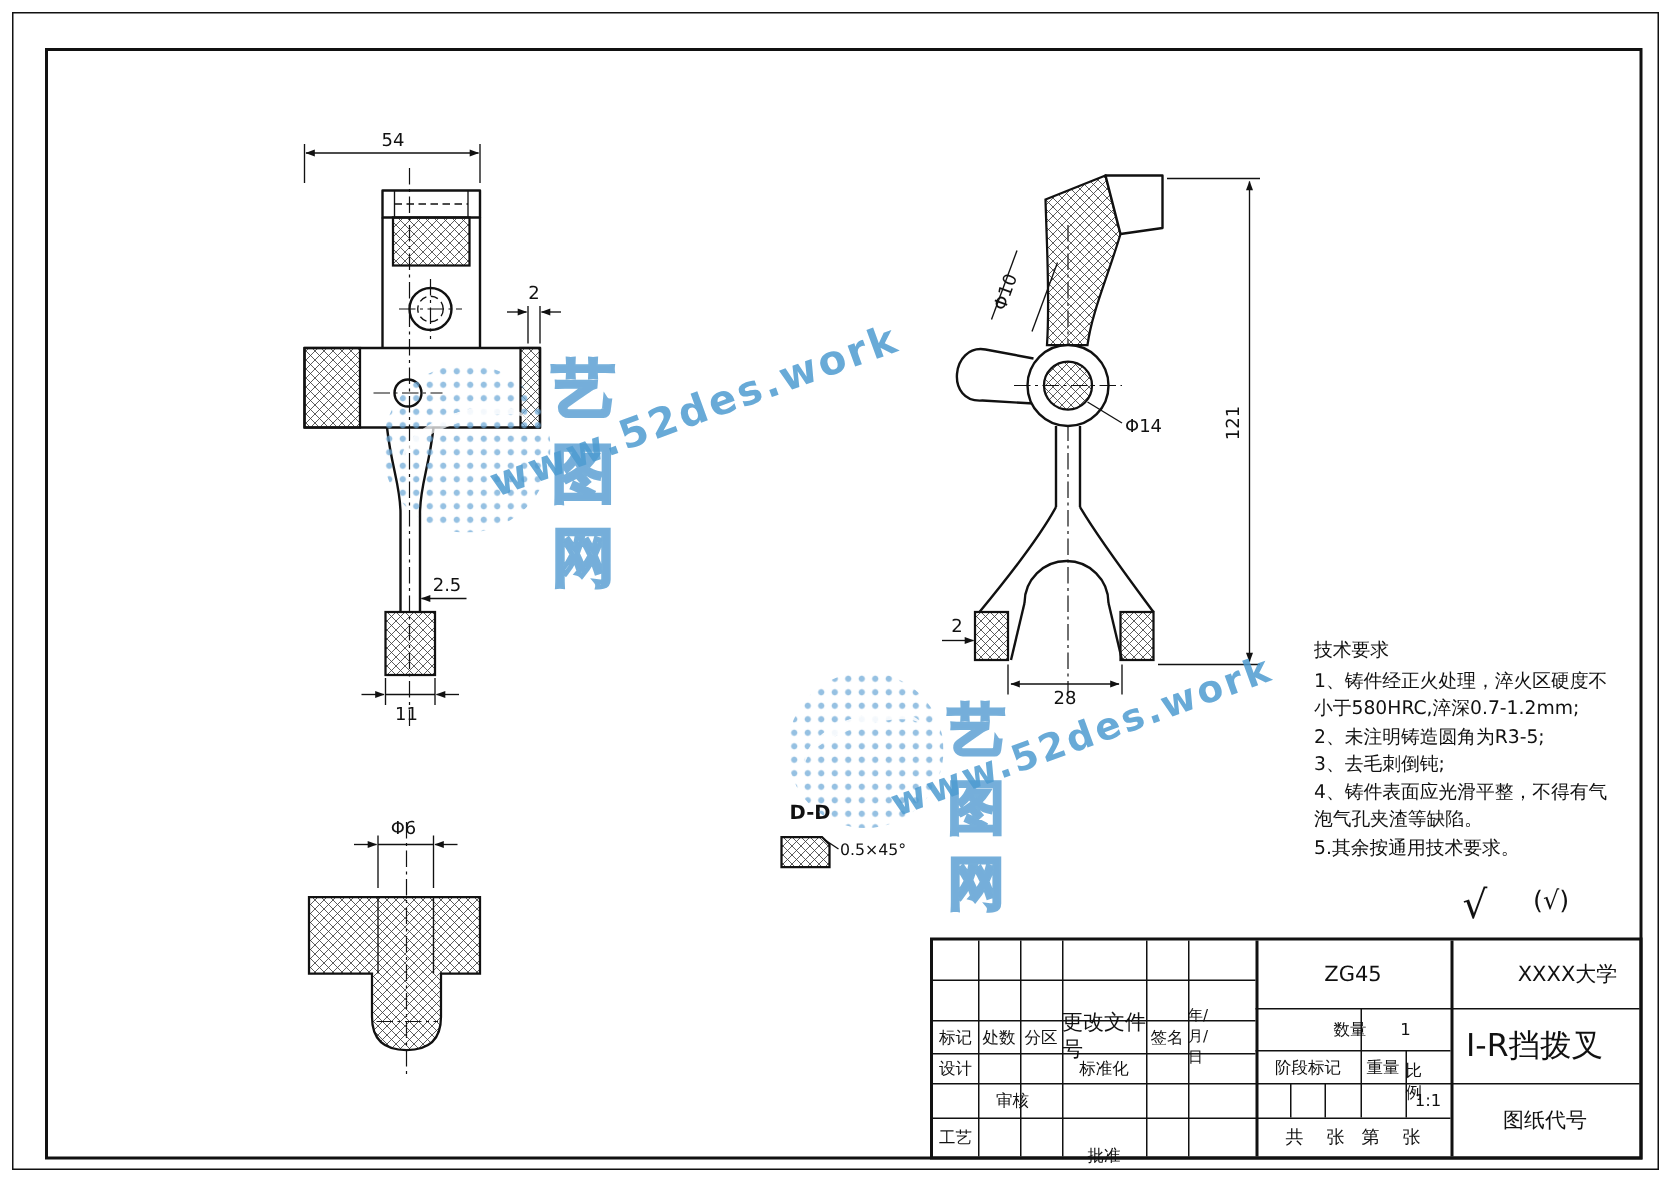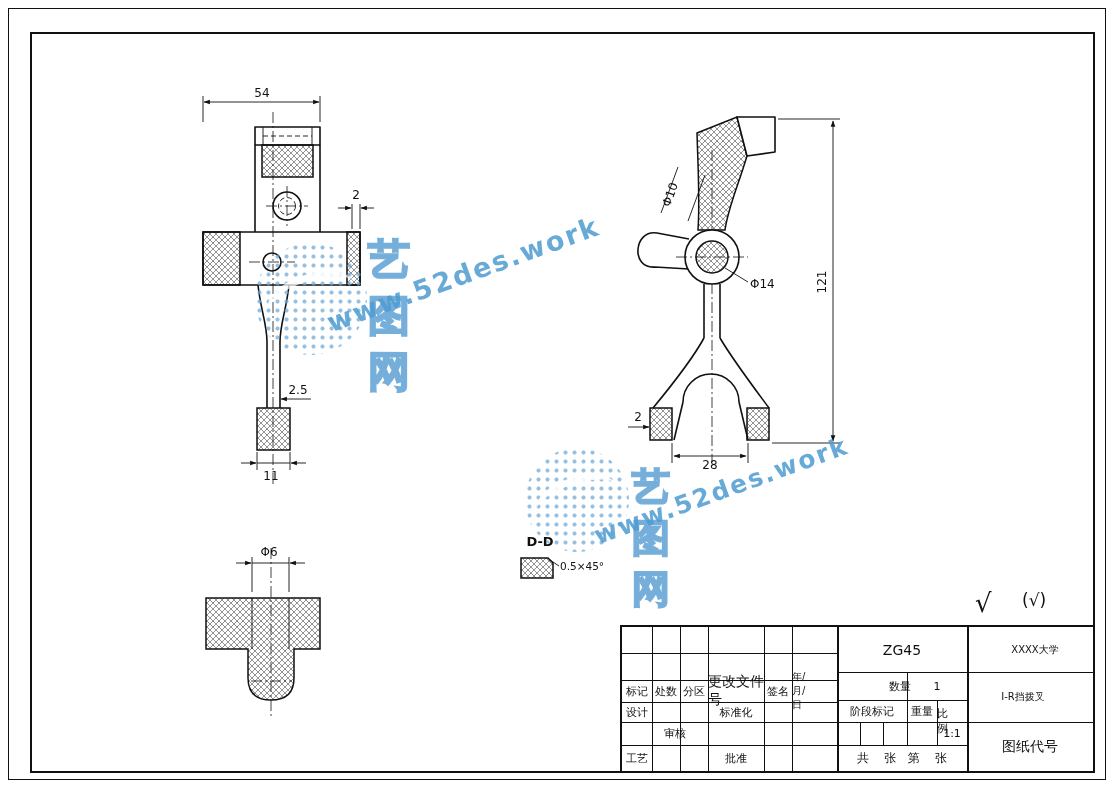--- a/index.html
+++ b/index.html
@@ -191,20 +191,30 @@
     <div class="wmcn" style="left:368px;top:232px;font-size:42px;">艺图网</div>
     <div class="wmurl" style="left:328px;top:308px;font-size:27px;transform:rotate(-20deg);">www.52des.work</div>
   </div>
 
   <div class="abs wm">
     <div class="globe" style="left:525px;top:448px;width:104px;height:104px;"></div>
     <div class="wmcn" style="left:632px;top:462px;font-size:38px;">艺图网</div>
     <div class="wmurl" style="left:595px;top:522px;font-size:25px;transform:rotate(-20deg);">www.52des.work</div>
   </div>
 
+  <div class="abs tech">
+    <div class="t">技术要求</div>
+    <div>1、铸件经正火处理，淬火区硬度不</div>
+    <div>小于580HRC,淬深0.7-1.2mm;</div>
+    <div>2、未注明铸造圆角为R3-5;</div>
+    <div>3、去毛刺倒钝;</div>
+    <div>4、铸件表面应光滑平整，不得有气</div>
+    <div>泡气孔夹渣等缺陷。</div>
+    <div>5.其余按通用技术要求。</div>
+  </div>
 
   <div class="abs tb">
 
     <div class="tl" style="left:30px;top:0;width:1px;height:144px;"></div>
     <div class="tl" style="left:58px;top:0;width:1px;height:144px;"></div>
     <div class="tl" style="left:86px;top:0;width:1px;height:144px;"></div>
     <div class="tl" style="left:142px;top:0;width:1px;height:144px;"></div>
     <div class="tl" style="left:170px;top:0;width:1px;height:144px;"></div>
     <div class="tl" style="left:215px;top:0;width:1.5px;height:144px;"></div>
     <div class="tl" style="left:345px;top:0;width:1.5px;height:144px;"></div>
@@ -225,29 +235,29 @@
     <div class="cell" style="left:30px;top:53px;width:28px;height:22px;">处数</div>
     <div class="cell" style="left:58px;top:53px;width:28px;height:22px;">分区</div>
     <div class="cell" style="left:86px;top:53px;width:56px;height:22px;font-size:14px;">更改文件号</div>
     <div class="cell" style="left:142px;top:53px;width:28px;height:22px;">签名</div>
     <div class="cell" style="left:170px;top:53px;width:22px;height:22px;font-size:10px;">年/月/日</div>
 
     <div class="cell" style="left:0;top:75px;width:30px;height:20px;">设计</div>
     <div class="cell" style="left:86px;top:75px;width:56px;height:20px;">标准化</div>
     <div class="cell" style="left:0;top:95px;width:30px;height:23px;margin-left:38px;">审核</div>
     <div class="cell" style="left:0;top:118px;width:30px;height:26px;">工艺</div>
-    <div class="cell" style="left:86px;top:118px;width:56px;height:26px;">批准</div>
+    <div class="cell" style="left:86px;top:130px;width:56px;height:26px;">批准</div>
 
     <div class="cell" style="left:215px;top:0;width:130px;height:45px;font-size:14px;">ZG45</div>
     <div class="cell" style="left:215px;top:45px;width:70px;height:28px;margin-left:28px;">数量</div>
     <div class="cell" style="left:285px;top:45px;width:60px;height:28px;">1</div>
     <div class="cell" style="left:215px;top:73px;width:70px;height:22px;">阶段标记</div>
     <div class="cell" style="left:285px;top:73px;width:30px;height:22px;">重量</div>
     <div class="cell" style="left:315px;top:83px;width:14px;height:22px;">比例</div>
     <div class="cell" style="left:315px;top:95px;width:30px;height:23px;">1:1</div>
     <div class="cell pre" style="left:215px;top:118px;width:130px;height:26px;font-size:12px;border-radius:11px;">共    张   第    张</div>
 
-    <div class="cell" style="left:350px;top:0;width:126px;height:45px;font-size:10px;">XXXX大学</div>
-    <div class="cell" style="left:345px;top:45px;width:112px;height:50px;font-size:10px;">I-R挡拨叉</div>
+    <div class="cell" style="left:360px;top:0;width:126px;height:45px;font-size:14px;">XXXX大学</div>
+    <div class="cell" style="left:345px;top:45px;width:112px;height:50px;font-size:21px;">I-R挡拨叉</div>
     <div class="cell" style="left:345px;top:95px;width:126px;height:49px;font-size:14px;">图纸代号</div>
   </div>
 
 </div>
 
 </body></html>

